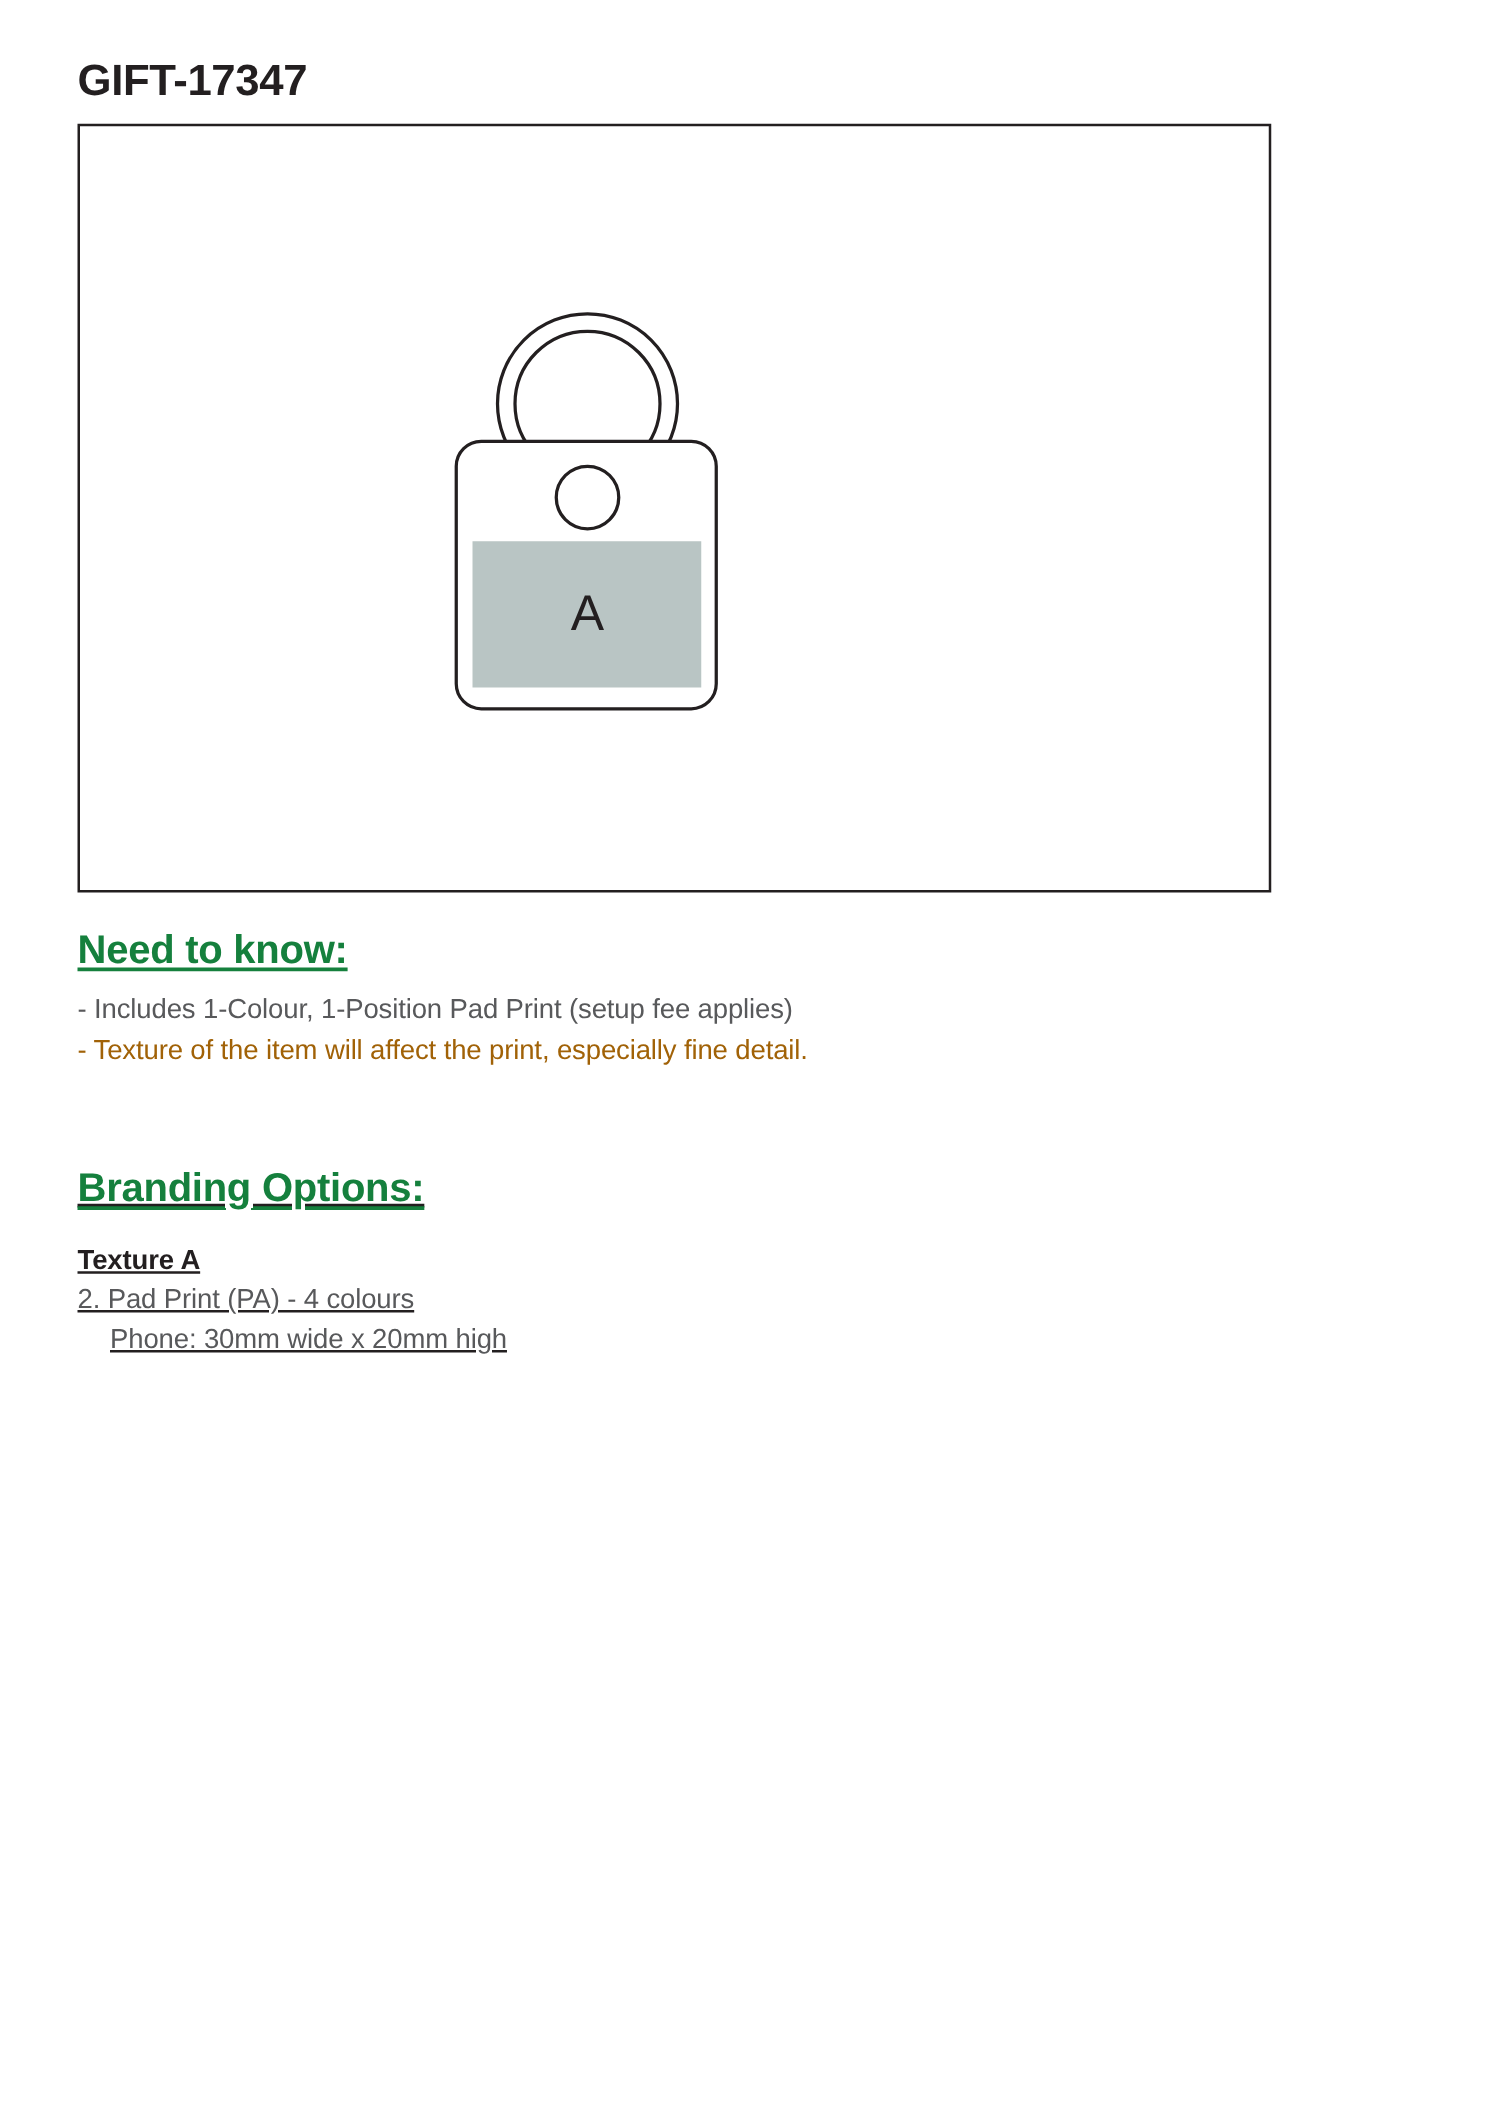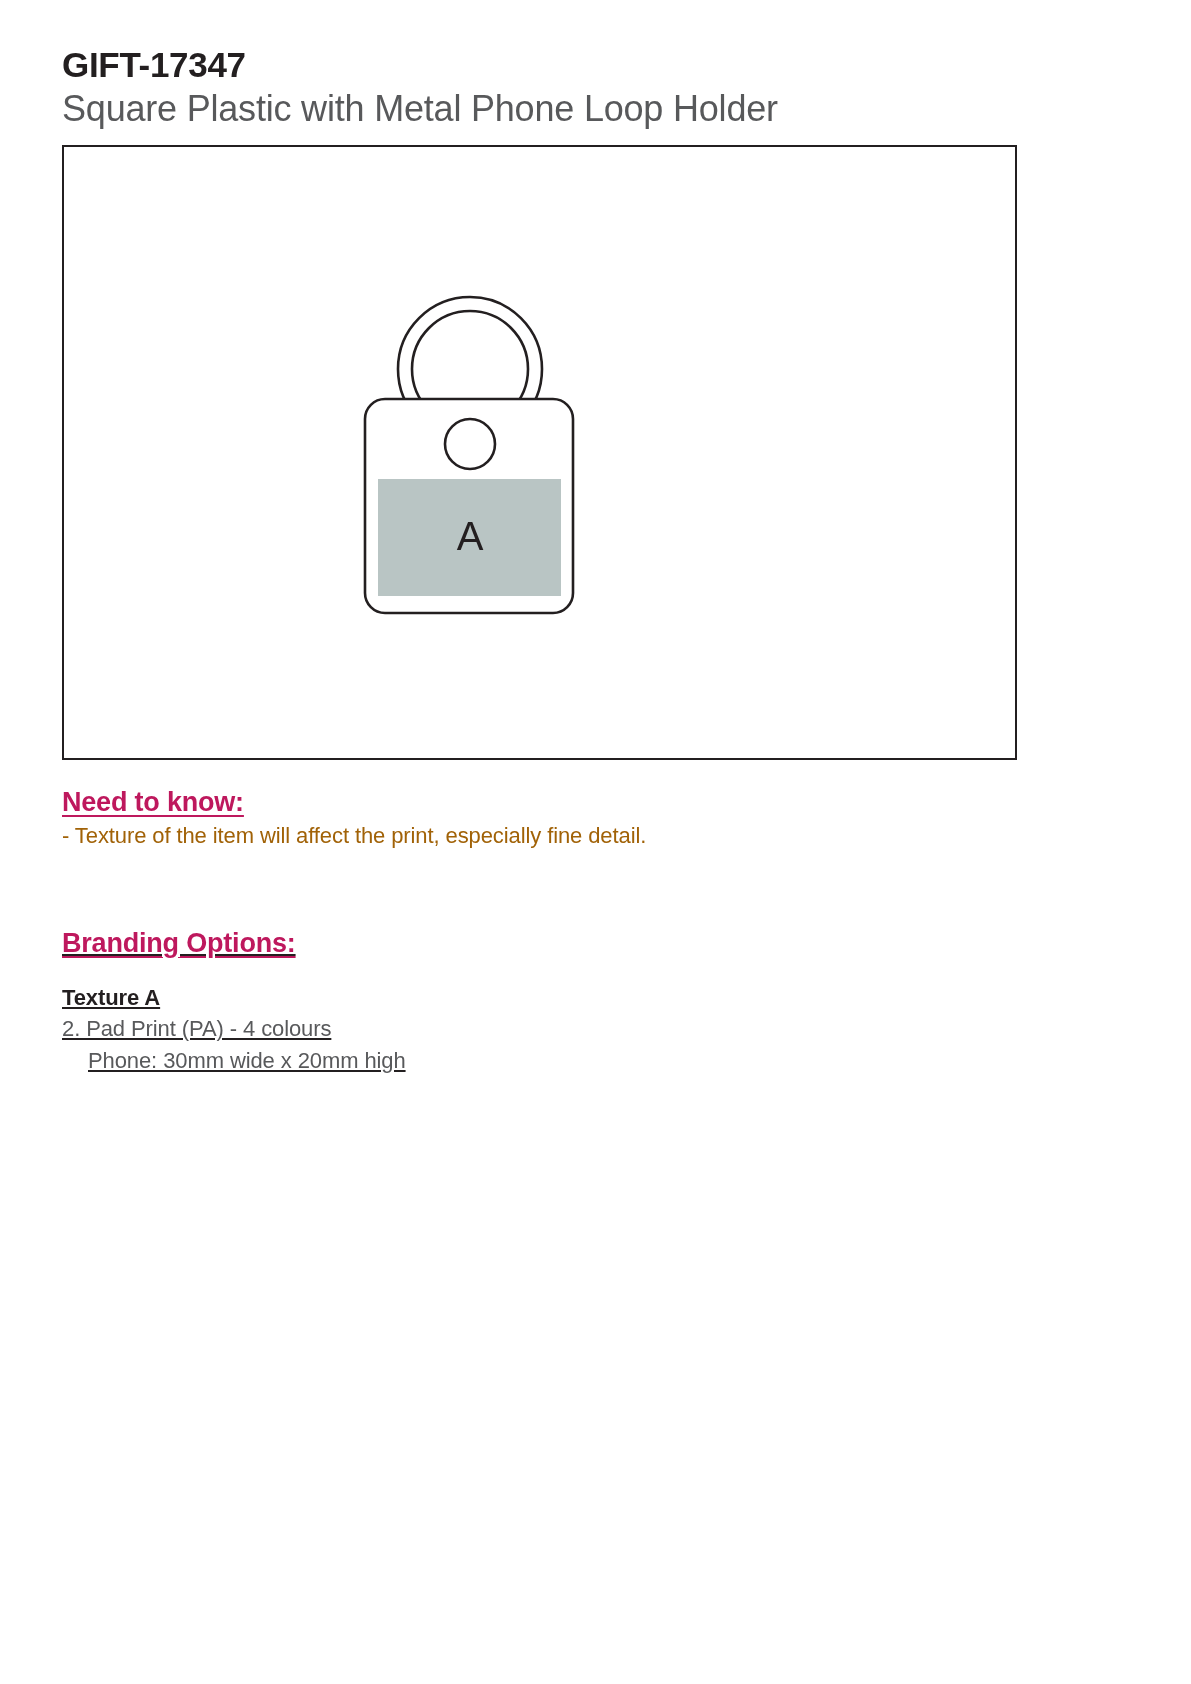--- a/index.html
+++ b/index.html
@@ -53,23 +53,23 @@
   }
 
   .artwork-svg-wrap {
     position: absolute;
     left: 0; top: 0;
     width: 100%;
     height: 100%;
   }
 
   .section-heading {
-    font-size: 27px;
+    font-size: 32px;
     font-weight: bold;
-    color: #be185d;
+    color: #15803d;
     text-decoration: underline;
     text-underline-offset: 4px;
     margin: 0;
     letter-spacing: -0.2px;
   }
 
   .need-to-know-block { margin-top: 27px; }
 
   .note-line {
     font-size: 22px;
@@ -102,21 +102,20 @@
   }
   .branding-line.indent { padding-left: 26px; }
 </style>
 </head>
 <body>
 
 <div class="page">
 
   <h1 class="product-code">GIFT-17347</h1>
 
-  <h2 class="product-title">Square Plastic with Metal Phone Loop Holder</h2>
 
   <div class="artwork-frame">
     <div class="artwork-svg-wrap">
       <svg viewBox="0 0 955 615" width="955" height="615" xmlns="http://www.w3.org/2000/svg">
 
         <circle cx="406" cy="222" r="72" fill="#ffffff" stroke="#231f20" stroke-width="2.6"></circle>
         <circle cx="406" cy="222" r="58" fill="#ffffff" stroke="#231f20" stroke-width="2.6"></circle>
 
         <path d="M392 276 L392 310 Q392 320 400 320 L412 320 Q420 320 420 310 L420 276" fill="#ffffff" stroke="#231f20" stroke-width="2.6"></path>
 
@@ -125,20 +124,21 @@
         <circle cx="406" cy="297" r="25" fill="#ffffff" stroke="#231f20" stroke-width="2.6"></circle>
 
         <rect x="314" y="332" width="183" height="117" fill="#b9c5c4"></rect>
         <text x="406" y="403" text-anchor="middle" font-family="Liberation Sans, sans-serif" font-size="40" fill="#231f20">A</text>
       </svg>
     </div>
   </div>
 
   <div class="need-to-know-block">
     <div class="section-heading">Need to know:</div>
+    <div class="note-line">- Includes 1-Colour, 1-Position Pad Print (setup fee applies)</div>
     <div class="note-line warn">- Texture of the item will affect the print, especially fine detail.</div>
   </div>
 
   <div class="branding-block">
     <div class="section-heading">Branding Options:</div>
 
     <div class="position-label">Texture A</div>
     <div class="branding-line">2. Pad Print (PA) - 4 colours</div>
     <div class="branding-line indent">Phone: 30mm wide x 20mm high</div>
   </div>

